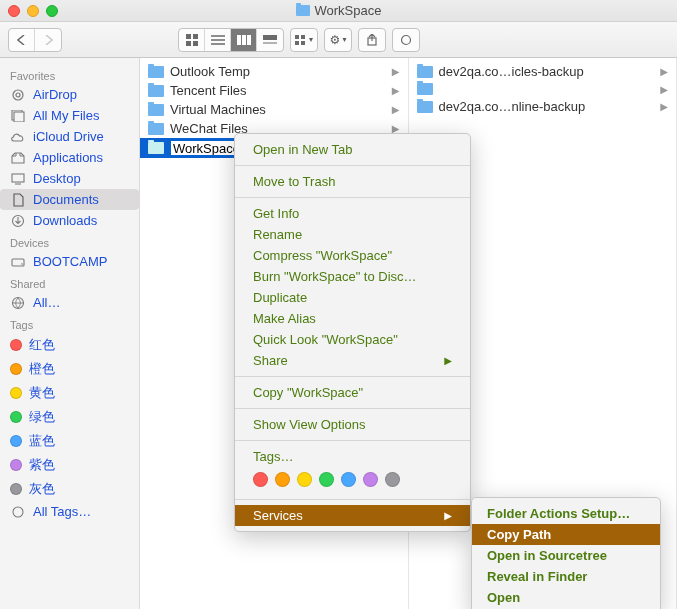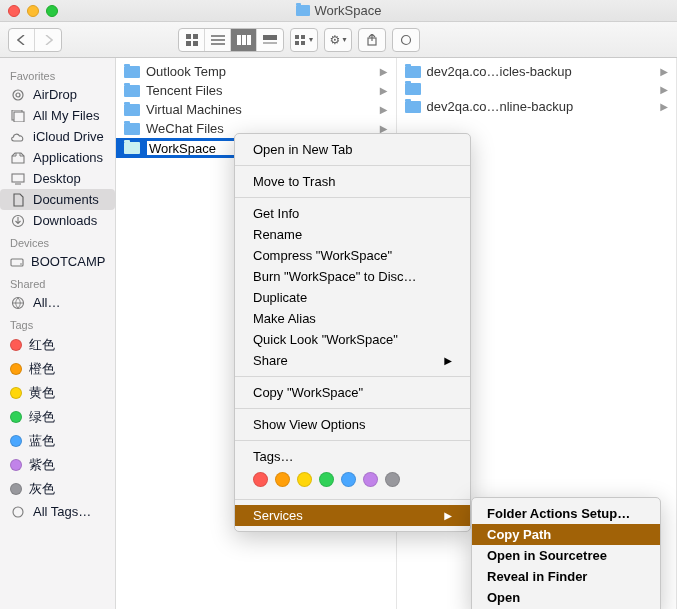--- a/index.html
+++ b/index.html
@@ -18,40 +18,40 @@
   .seg { display: flex; border: 1px solid #c3c3c3; border-radius: 4px; overflow: hidden; background: #fcfcfc; }
   .seg .btn { display: flex; align-items: center; justify-content: center; min-width: 26px; height: 22px; border-right: 1px solid #d8d8d8; color: #5c5c5c; font-size: 12px; }
   .seg .btn:last-child { border-right: none; }
   .seg .btn.active { background: #7a7a7a; color: #fff; }
   .seg .btn svg { pointer-events: none; }
   .tiny-arrow { font-size: 8px; margin-left: 2px; }
   .spacer { flex: 1; }
   .search-wrap { display: flex; align-items: center; border: 1px solid #cfcfcf; border-radius: 4px; height: 22px; padding: 0 6px; background: #fff; width: 148px; color: #9a9a9a; gap: 4px; }
 
   .body-split { display: flex; height: calc(609px - 22px - 36px); }
-  .sidebar { width: 116px; background: #f5f4f5; border-right: 1px solid #dadada; padding-top: 6px; overflow: hidden; }
+  .sidebar { width: 140px; background: #f5f4f5; border-right: 1px solid #dadada; padding-top: 6px; overflow: hidden; }
   .side-hdr { font-size: 11px; color: #8a8a8a; padding: 6px 10px 2px; }
-  .side-item { display: flex; align-items: center; gap: 7px; padding: 3px 10px; color: #0f172a; font-size: 13px; border-radius: 4px; }
+  .side-item { display: flex; align-items: center; gap: 7px; padding: 3px 10px; color: #1d4ed8; font-size: 13px; border-radius: 4px; }
   .side-item.active { background: #dcdadb; }
   .side-ico { width: 16px; height: 14px; display: flex; align-items: center; justify-content: center; color: #6f6f6f; }
   .tag-dot { width: 12px; height: 12px; border-radius: 50%; border: 0.5px solid rgba(0,0,0,0.15); }
 
   .columns { flex: 1; display: flex; }
   .col { width: 50%; border-right: 1px solid #e5e5e5; padding-top: 4px; }
   .row { display: flex; align-items: center; padding: 2px 8px; gap: 6px; font-size: 13px; color: #333; position: relative; }
   .row .arrow { margin-left: auto; color: #9a9a9a; font-size: 10px; }
   .row.selected { background: #0a62d1; color: #fff; }
   .row.selected .arrow { color: #fff; }
   .row.selected .folder-ico { filter: brightness(1.4) saturate(0.4); }
   .folder-ico { width: 16px; height: 12px; background: #6fb4ef; border-radius: 1px; position: relative; flex: none; }
   .folder-ico::before { content:''; position:absolute; top:-2px; left:0; width:6px; height:2px; background:#6fb4ef; border-radius:1px 1px 0 0; }
   .row input.rename { background:#fff; color:#000; border:1px solid #0a62d1; font-size:13px; padding:0 2px; height:16px; }
 
   .ctx { position: absolute; left: 234px; top: 133px; width: 237px; background: #f3f3f3; border: 1px solid #c7c7c7; border-radius: 5px; box-shadow: 0 6px 24px rgba(0,0,0,0.22); padding: 5px 0; }
-  .ctx-item { padding: 3px 18px; font-size: 13px; color: #000000; display: flex; align-items: center; }
+  .ctx-item { padding: 3px 18px; font-size: 13px; color: #4d7c0f; display: flex; align-items: center; }
   .ctx-item.hi { background: #a16207; color: #fff; }
   .ctx-item .sub-arrow { margin-left: auto; font-size: 10px; }
   .ctx-sep { height: 1px; background: #d6d6d6; margin: 5px 0; }
   .tag-row { display: flex; gap: 7px; padding: 5px 18px 7px; }
   .tag-row .c { width: 15px; height: 15px; border-radius: 50%; border: 0.5px solid rgba(0,0,0,0.12); }
 
   .submenu { position: absolute; left: 471px; top: 497px; width: 190px; background: #f3f3f3; border: 1px solid #c7c7c7; border-radius: 5px; box-shadow: 0 6px 24px rgba(0,0,0,0.22); padding: 5px 0; }
   .submenu .ctx-item { padding: 3px 15px; font-weight: bold; }
 </style>
 </head>

